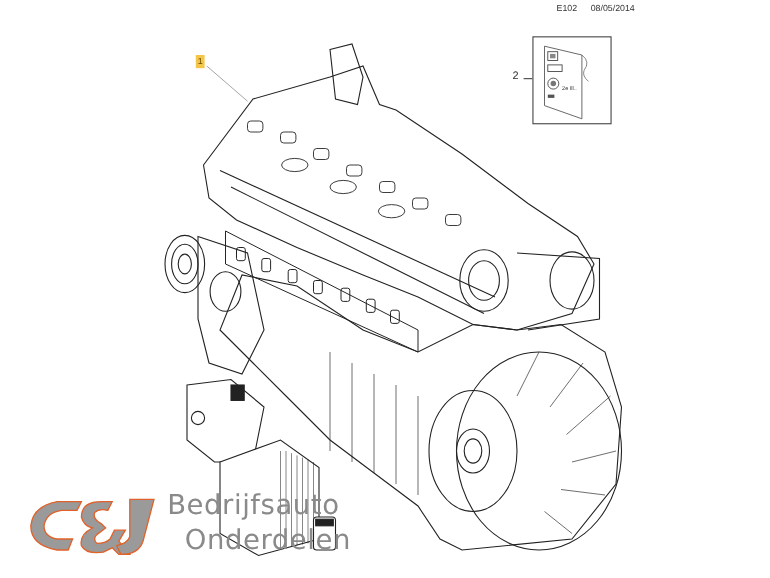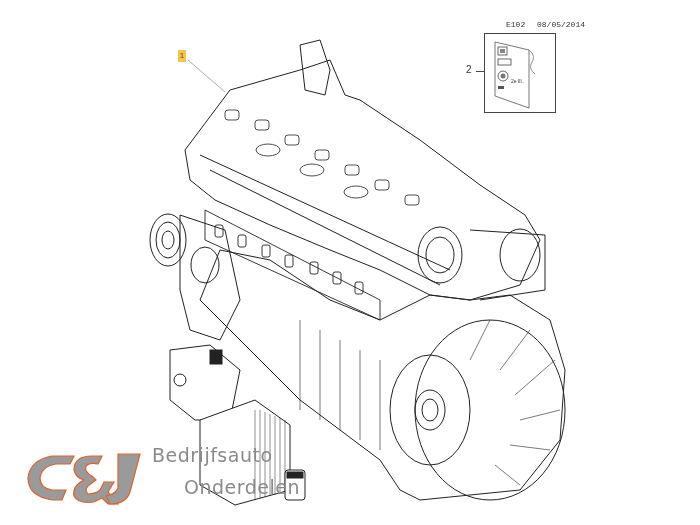--- a/index.html
+++ b/index.html
@@ -1,25 +1,25 @@
 <!DOCTYPE html>
 <html><head>
 <meta charset="utf-8">
 <style>
   html, body { margin:0; padding:0; background:#ffffff; }
   body { width:700px; height:525px; position:relative; overflow:hidden;
          font-family:"Liberation Sans", sans-serif; }
-  .hdr { position:absolute; top:20px; font-size:8px; color:#333;font-family:Liberation Mono, monospace; }
+  .hdr { position:absolute; top:3px; font-size:8px; color:#333; }
   .inset { position:absolute; left:484px; top:33px; width:70px; height:78px;
            border:1px solid #444; background:#fff; }
   .callout-num { position:absolute; font-size:10px; color:#333; }
   .tag1 { position:absolute; left:178px; top:50px; width:8px; height:12px;
           background:#f3c64a; font-size:8px; color:#6b4b00; text-align:center; line-height:12px; }
   svg.engine { position:absolute; left:0; top:0; }
-  .wm { position:absolute; font-family:"DejaVu Sans", sans-serif; color:#8a8a8a; font-size:19px; letter-spacing:0.5px; }
+  .wm { position:absolute; font-family:"DejaVu Sans", sans-serif; color:#8a8a8a; font-size:25px; letter-spacing:0.5px; }
   .logo { position:absolute; left:22px; top:448px; }
 </style>
 </head>
 <body>
 
 <span class="hdr" style="left:506px;">E102</span>
 <span class="hdr" style="left:537px;">08/05/2014</span>
 
 <div class="inset">
   <svg width="70" height="78" viewBox="0 0 70 78">
@@ -129,13 +129,13 @@
 </svg>
 
 <div class="logo">
   <svg width="120" height="60" viewBox="0 0 120 60">
     <path d="M30,8 Q8,12 6,30 Q6,48 30,52 L40,52 L44,42 L30,42 Q18,40 18,30 Q20,18 34,16 L48,16 L52,8 Z" fill="#9a9a9a" stroke="#e0622a" stroke-width="1.2"></path>
     <path d="M70,8 Q52,8 52,22 Q54,30 62,32 Q50,38 52,48 Q56,56 72,54 L80,50 L86,56 L96,56 L86,44 L92,34 L82,34 L78,42 Q74,46 66,46 Q62,42 66,38 L74,32 L70,28 Q62,24 64,18 Q68,14 76,16 L80,8 Z" fill="#9a9a9a" stroke="#e0622a" stroke-width="1.2"></path>
     <path d="M96,6 L118,6 L108,44 Q104,56 88,56 L84,48 Q94,46 96,40 Z" fill="#9a9a9a" stroke="#e0622a" stroke-width="1.2"></path>
   </svg>
 </div>
 <span class="wm" style="left:152px;top:444px;">Bedrijfsauto</span>
-<span class="wm" style="left:184px;top:476px;">Onderdelen</span>
+<span class="wm" style="left:168px;top:476px;">Onderdelen</span>
 
 </body></html>

